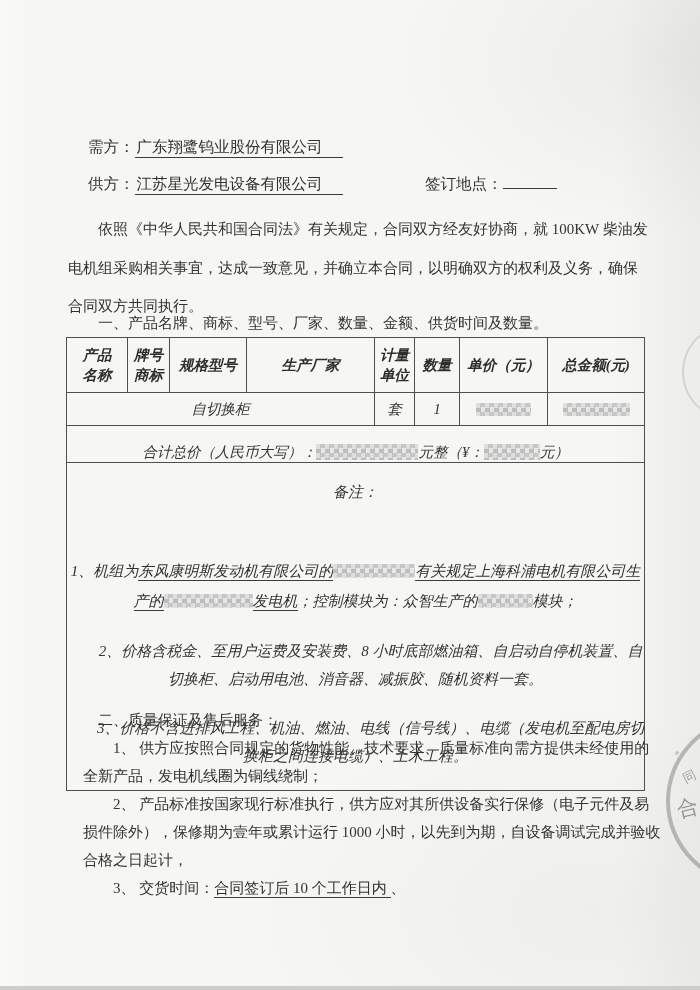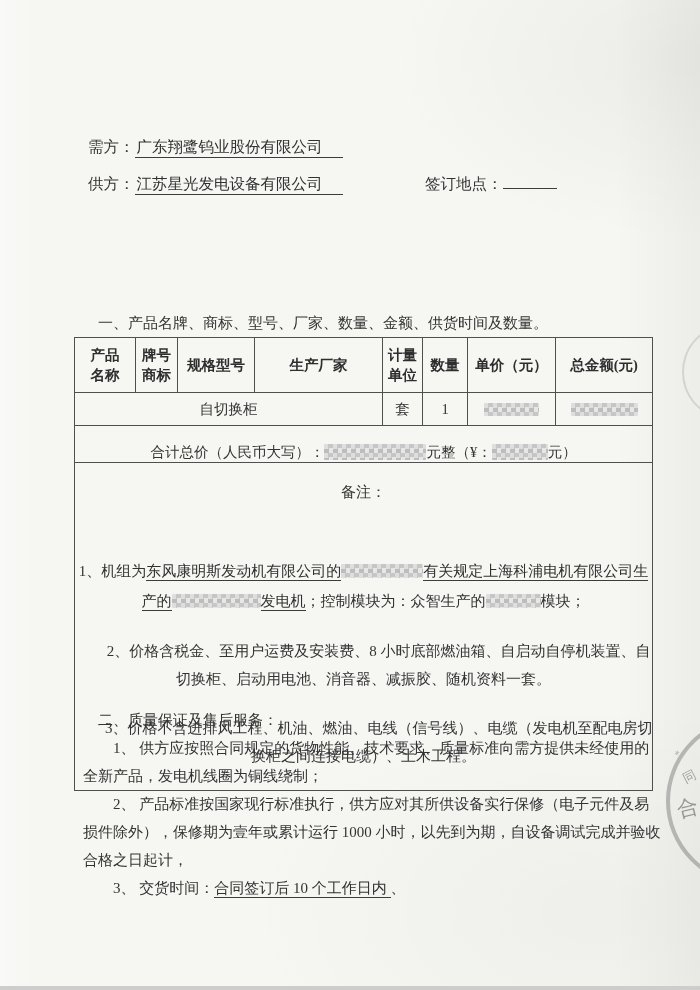--- a/index.html
+++ b/index.html
@@ -25,23 +25,23 @@
   .sign-place{position:absolute;left:425px;top:174px;font-size:15.5px;color:#333;}
   .blank{display:inline-block;width:54px;height:13px;border-bottom:1.3px solid #3c3c3c;}
   .intro{
     position:absolute;top:210px;left:68px;width:578px;margin:0;
     font-size:15px;line-height:38.5px;text-indent:2em;white-space:pre;color:#333;
   }
   .sec1{
     position:absolute;top:314px;left:68px;margin:0;font-size:15px;text-indent:2em;color:#333;
   }
   table.ptable{
-    position:absolute;top:337px;left:74px;width:578px;
+    position:absolute;top:337px;left:66px;width:578px;
     border-collapse:collapse;table-layout:fixed;
-    font-size:14.5px;color:#333;
+    font-size:14.5px;color:#333;font-style:italic;
   }
   table.ptable th,table.ptable td{
     border:1px solid #4f4f4f;padding:0;text-align:center;vertical-align:middle;
     white-space:pre-line;font-weight:normal;overflow:hidden;
   }
   table.ptable th{font-weight:bold;color:#2e2e2e;line-height:20px;}
   tr.hdr{height:55px;} tr.r1{height:58px;line-height:20px;} tr.r2{height:33px;} tr.r3{height:31px;}
   td.left-cell{text-align:left;padding:0 8px 0 16px;white-space:normal;}
   td.remarks-cell{
     text-align:left;vertical-align:top;padding:6px 14px 4px 16px;white-space:normal;
@@ -85,20 +85,23 @@
   </div>
 
   <div class="party party-buyer">
     <span>需方：</span><span class="pname">广东翔鹭钨业股份有限公司</span>
   </div>
 
   <div class="sign-place">
     <span>签订地点：</span><span class="blank"></span>
   </div>
 
+  <p class="intro">依照《中华人民共和国合同法》有关规定，合同双方经友好协商，就 100KW 柴油发
+电机组采购相关事宜，达成一致意见，并确立本合同，以明确双方的权利及义务，确保
+合同双方共同执行。</p>
 
   <p class="sec1">一、产品名牌、商标、型号、厂家、数量、金额、供货时间及数量。</p>
 
   <table class="ptable">
     <colgroup>
       <col style="width:61px">
         <col style="width:42px">
         <col style="width:77px">
         <col style="width:128px">
       <col style="width:40px">

